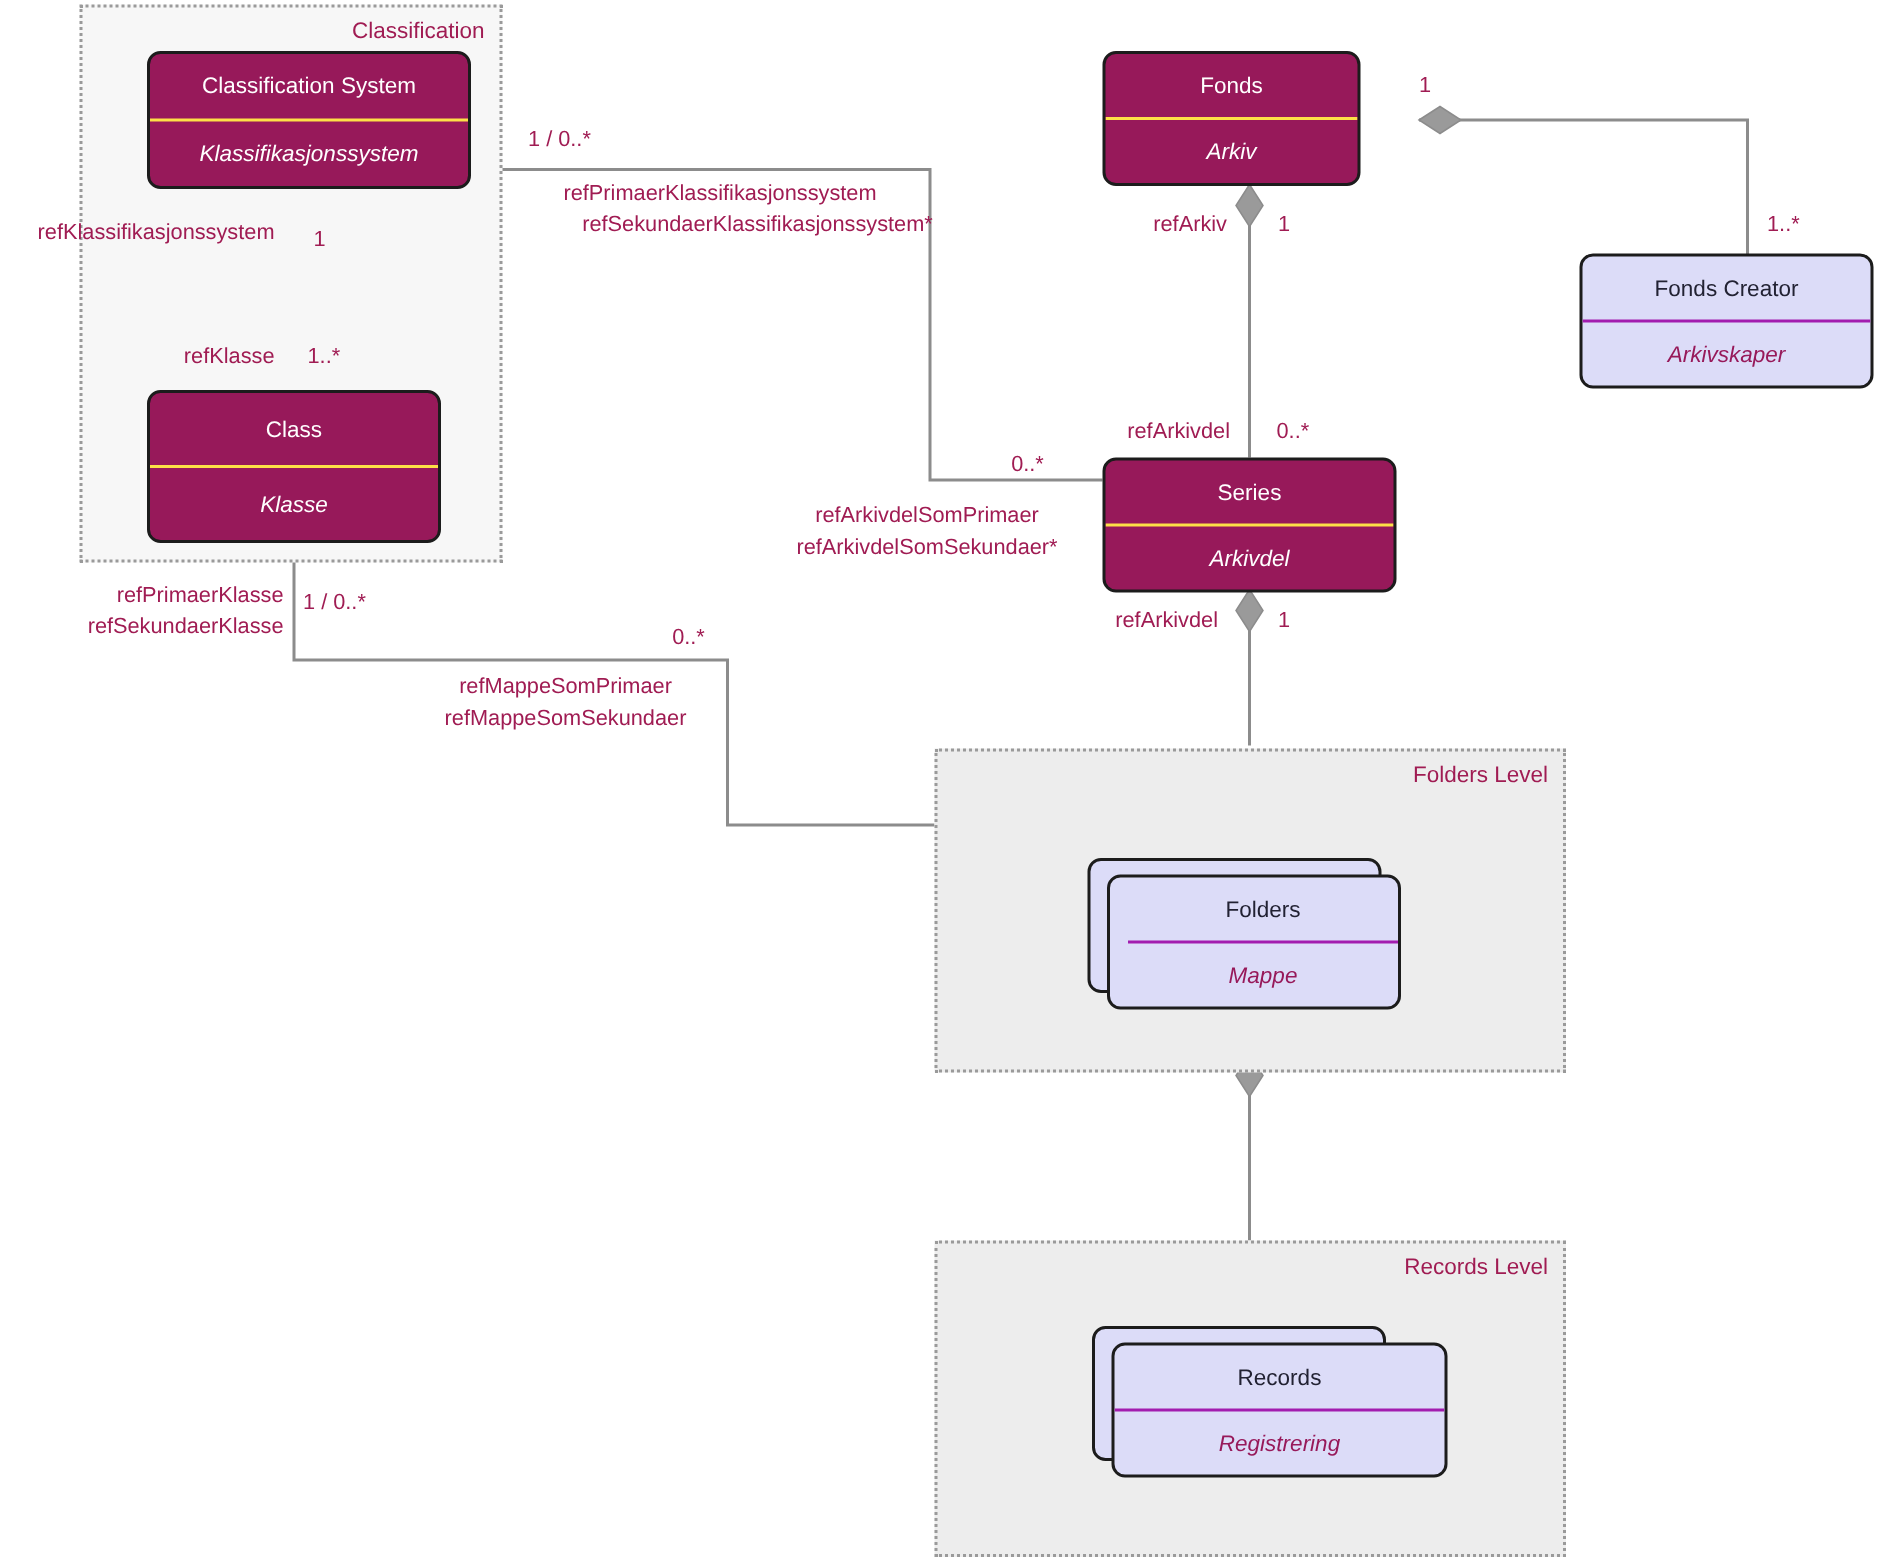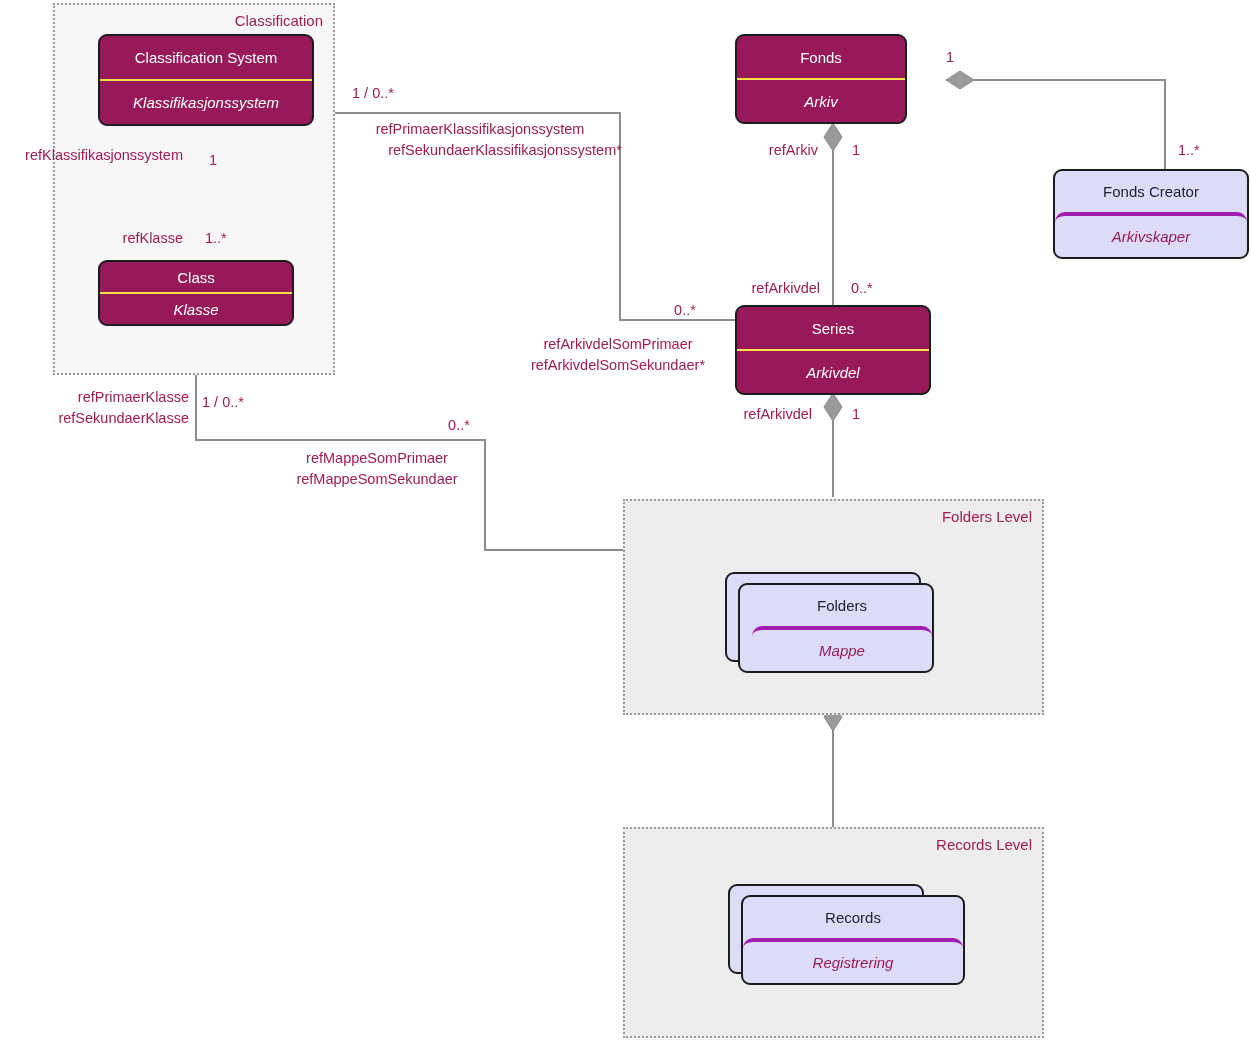--- a/index.html
+++ b/index.html
@@ -73,21 +73,21 @@
   }
   .cls.maroon .row { color: #ffffff; }
   .cls.maroon .row.nor { border-top: 2px solid #fde047; }
 
   
   .cls.lav {
     background: #dcdcf8;
   }
   .cls.lav .row.eng { color: #222233; }
   .cls.lav .row.nor { color: #97195a; }
-  .cls.lav .row.nor { border-top: 4px solid #a21caf; border-radius: 10px; }
+  .cls.lav .row.nor { border-top: 2px solid #a21caf; }
 
   
   .stack-back {
     position: absolute;
     box-sizing: border-box;
     border-radius: 9px;
     border: 2px solid #1c1c1c;
     background: #dcdcf8;
   }
 
@@ -145,21 +145,21 @@
 
   <div class="pkg pkg-level" style="left:623px; top:499px; width:421px; height:216px;">
     <div class="pkg-title">Folders Level</div>
   </div>
 
   <div class="cls maroon" style="left:98px; top:34px; width:216px; height:92px;">
     <div class="row eng">Classification System</div>
     <div class="row nor">Klassifikasjonssystem</div>
   </div>
 
-  <div class="cls maroon" style="left:98px; top:260px; width:196px; height:66px;">
+  <div class="cls maroon" style="left:98px; top:260px; width:196px; height:102px;">
     <div class="row eng">Class</div>
     <div class="row nor">Klasse</div>
   </div>
 
   <div class="cls maroon" style="left:735px; top:34px; width:172px; height:90px;">
     <div class="row eng">Fonds</div>
     <div class="row nor">Arkiv</div>
   </div>
 
   <div class="cls lav" style="left:1053px; top:169px; width:196px; height:90px;">

